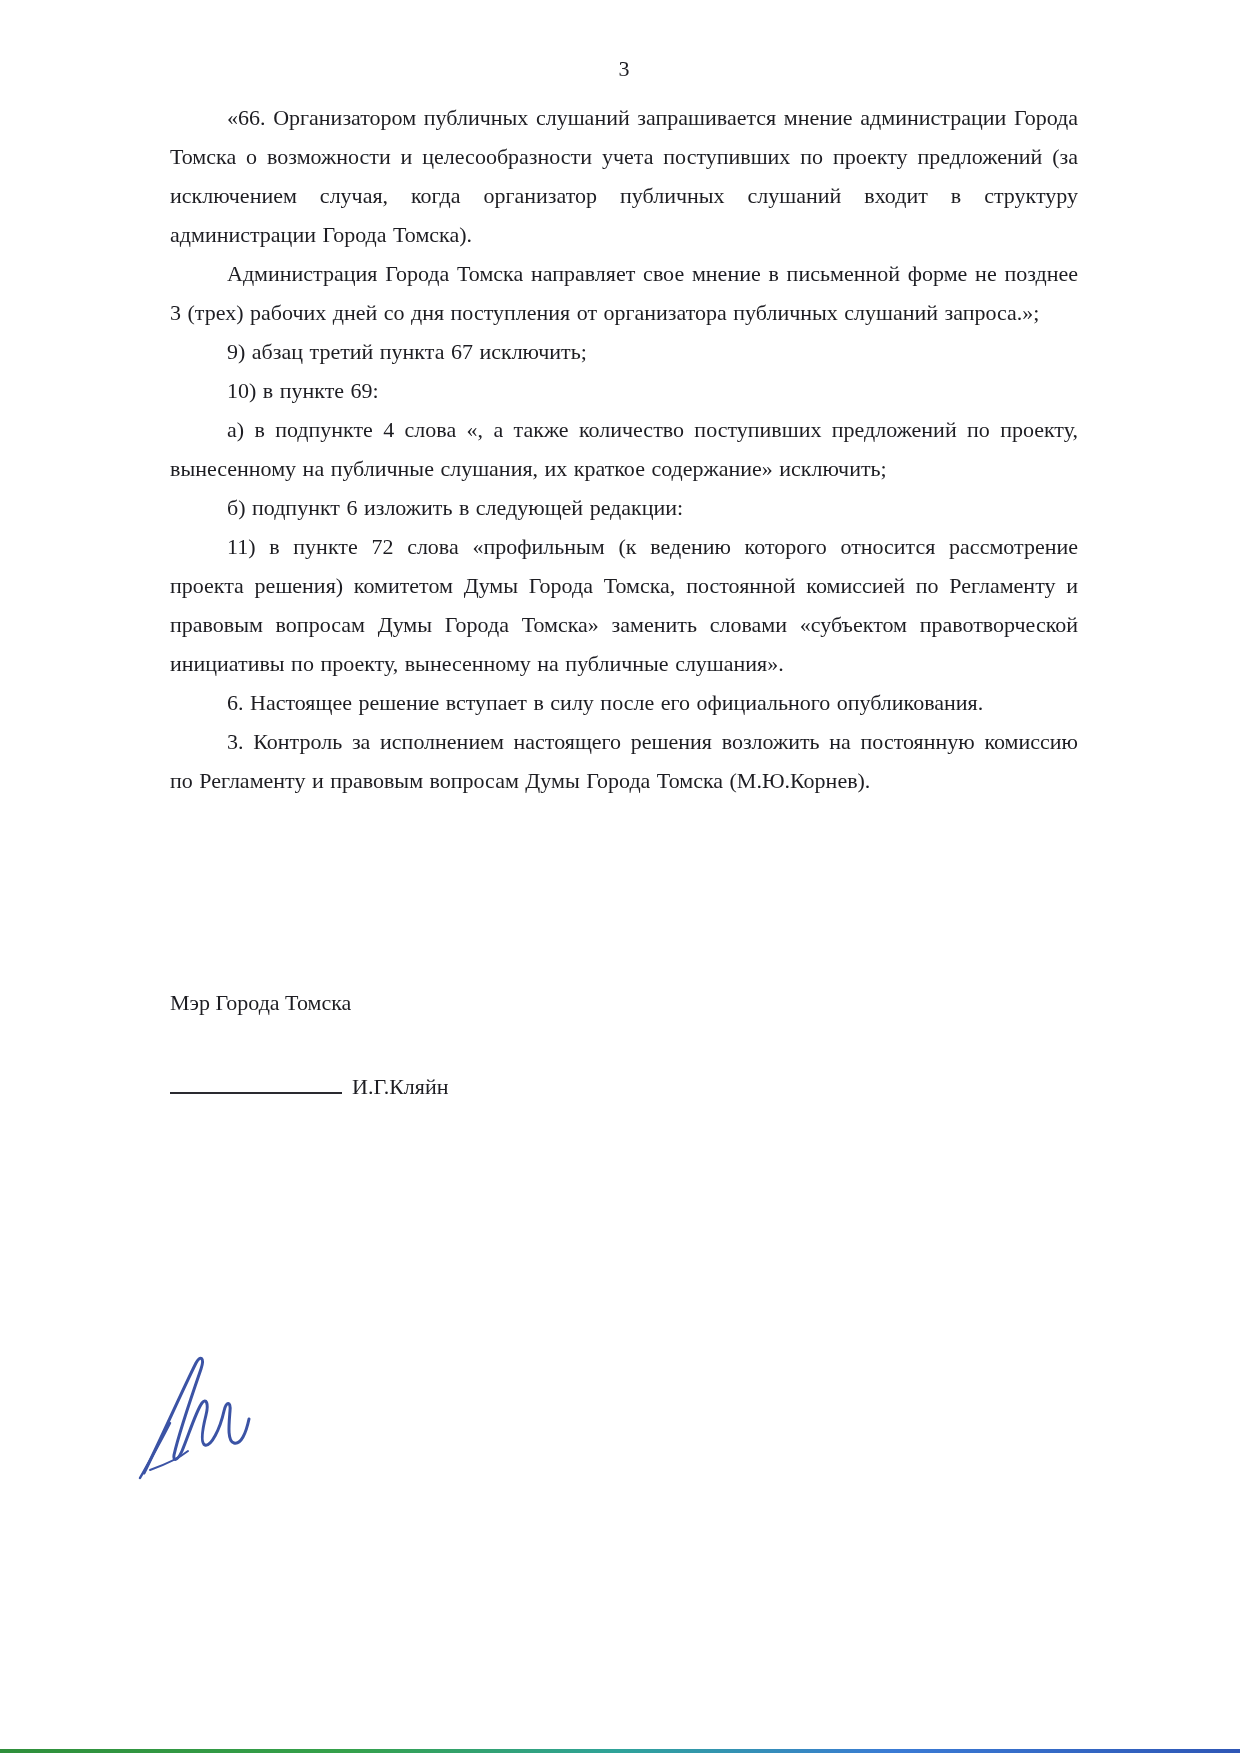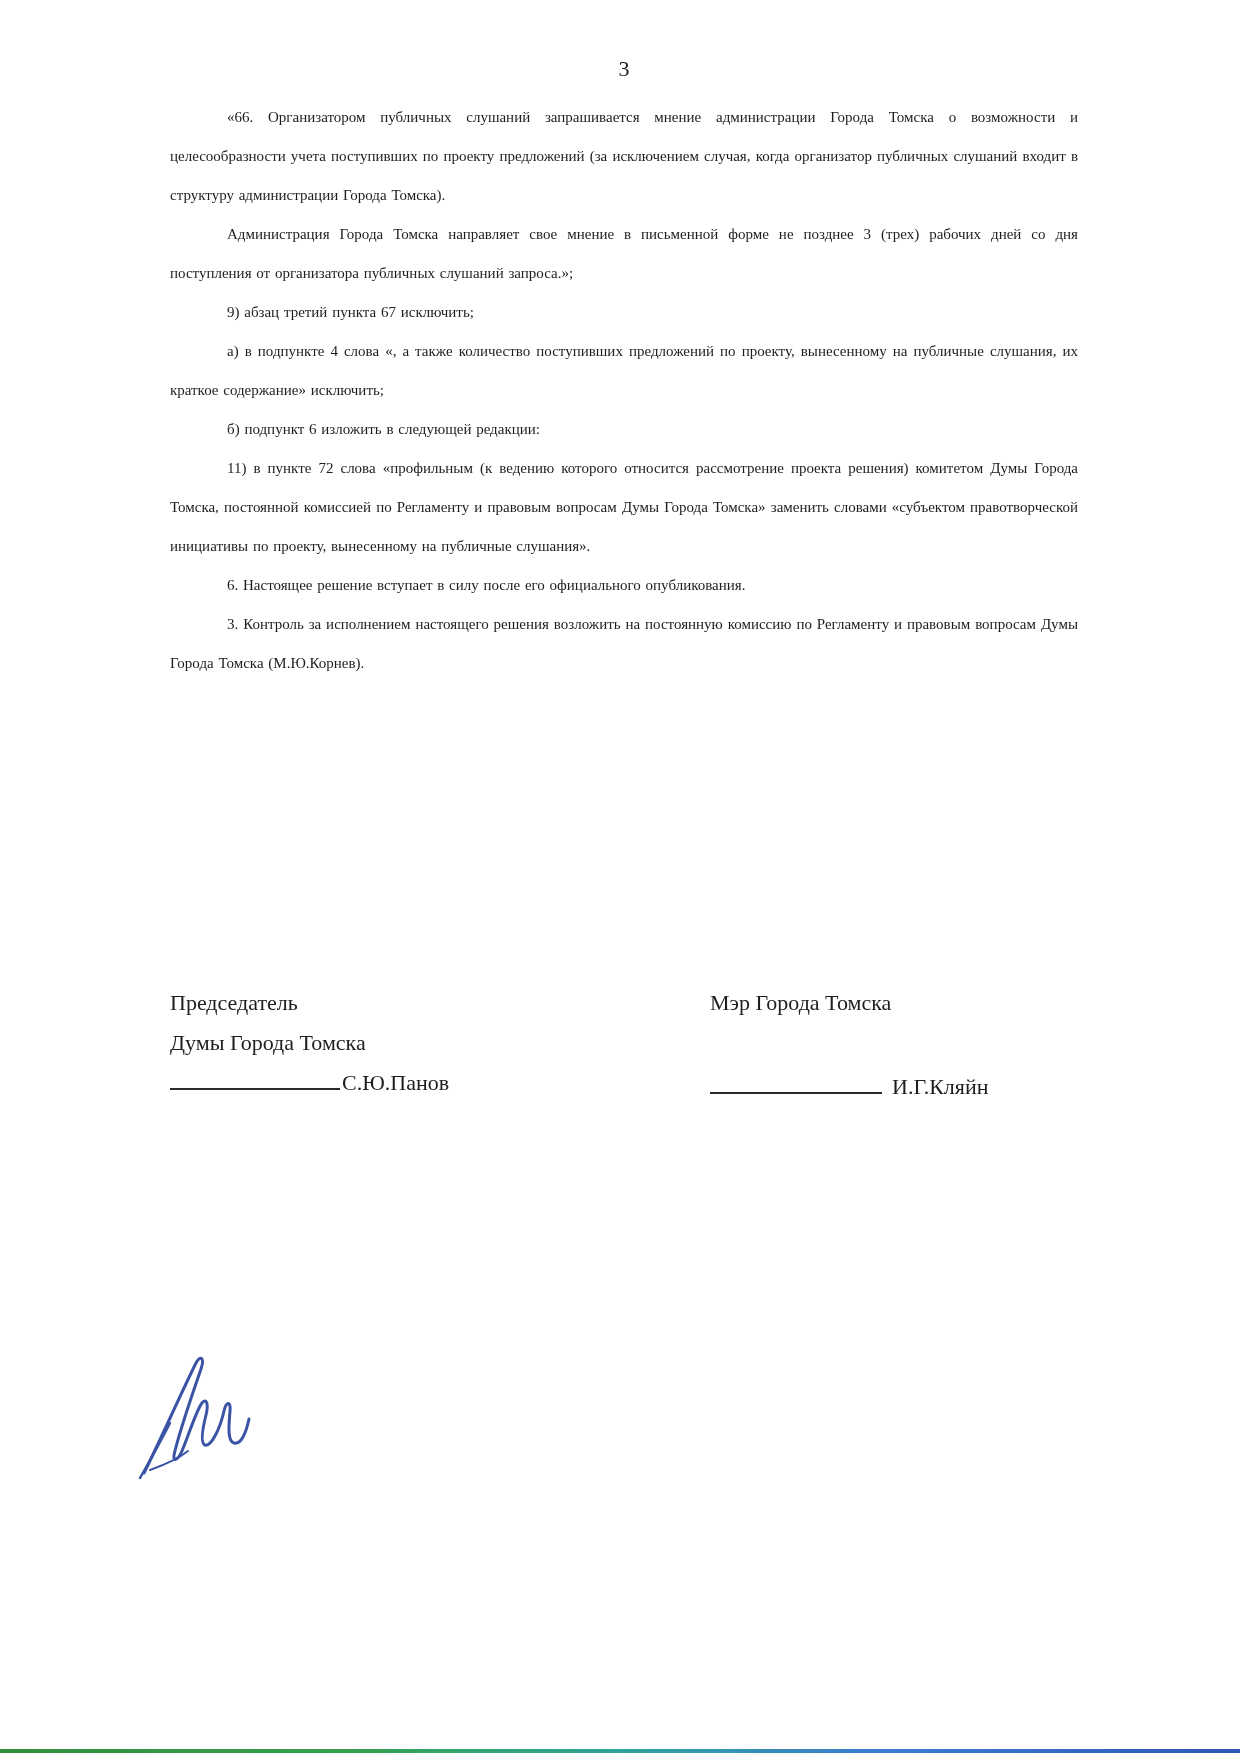--- a/index.html
+++ b/index.html
@@ -19,21 +19,21 @@
     width: 908px;
     text-align: center;
     font-size: 22px;
     line-height: 26px;
   }
   .doc-body {
     position: absolute;
     top: 98px;
     left: 170px;
     width: 908px;
-    font-size: 15px;
+    font-size: 22px;
     line-height: 39px;
     text-align: justify;
   }
   .doc-body p {
     margin: 0;
     text-indent: 57px;
     word-spacing: 1px;
   }
   .sig-block {
     position: absolute;
@@ -74,36 +74,30 @@
 </style>
 </head>
 <body>
 
 <div class="page-number">3</div>
 
 <div class="doc-body">
   <p>«66. Организатором публичных слушаний запрашивается мнение администрации Города Томска о возможности и целесообразности учета поступивших по проекту предложений (за исключением случая, когда организатор публичных слушаний входит в структуру администрации Города Томска).</p>
   <p>Администрация Города Томска направляет свое мнение в письменной форме не позднее 3 (трех) рабочих дней со дня поступления от организатора публичных слушаний запроса.»;</p>
   <p>9) абзац третий пункта 67 исключить;</p>
+  <p>10) в пункте 69:</p>
   <p>а) в подпункте 4 слова «, а также количество поступивших предложений по проекту, вынесенному на публичные слушания, их краткое содержание» исключить;</p>
   <p>б) подпункт 6 изложить в следующей редакции:</p>
   <p>11) в пункте 72 слова «профильным (к ведению которого относится рассмотрение проекта решения) комитетом Думы Города Томска, постоянной комиссией по Регламенту и правовым вопросам Думы Города Томска» заменить словами «субъектом правотворческой инициативы по проекту, вынесенному на публичные слушания».</p>
   <p>6. Настоящее решение вступает в силу после его официального опубликования.</p>
   <p>3. Контроль за исполнением настоящего решения возложить на постоянную комиссию по Регламенту и правовым вопросам Думы Города Томска (М.Ю.Корнев).</p>
 </div>
 
 <div class="sig-block">
   <div class="sig-cols">
-    <div class="sig-left">
-      <div>Председатель</div>
-      <div>Думы Города Томска</div>
-      <div class="sig-row">
-        <span class="sig-line"></span><span>С.Ю.Панов</span>
-      </div>
-    </div>
     <div class="sig-right">
       <div>Мэр Города Томска</div>
       <div class="spacer-line"></div>
       <div class="sig-row">
         <span class="sig-line"></span><span>И.Г.Кляйн</span>
       </div>
     </div>
   </div>
 </div>
 

